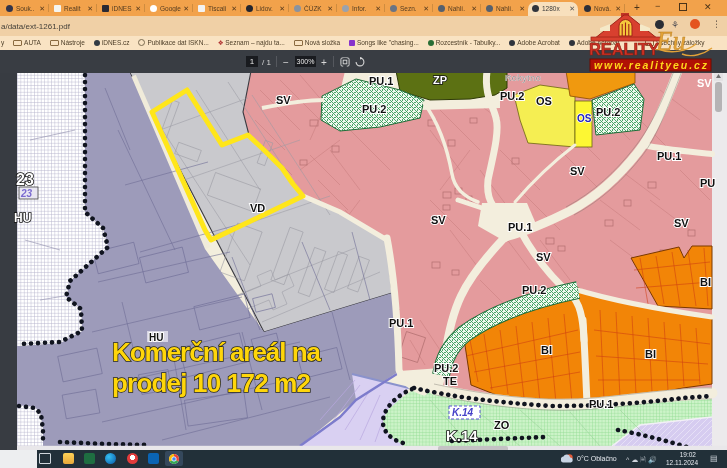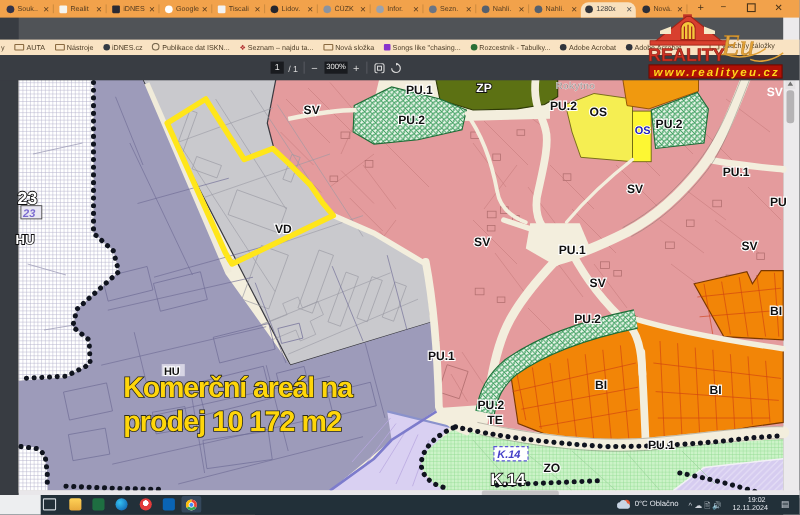--- a/index.html
+++ b/index.html
@@ -322,20 +322,27 @@
       <div class="sep" style="left:336px"></div>
       <div class="sep" style="left:384px"></div>
       <div class="sep" style="left:432px"></div>
       <div class="sep" style="left:480px"></div>
       <div class="sep" style="left:624px"></div>
   <div class="abs" style="left:634px;top:2px;font-size:10px;color:#4a3318">+</div>
   <div class="abs" style="left:655px;top:1px;font-size:9px;color:#4a3318">−</div>
   <div class="abs" style="left:679px;top:2.5px;width:6px;height:6px;border:1px solid #4a3318"></div>
   <div class="abs" style="left:704px;top:2px;font-size:9px;color:#4a3318">✕</div>
 </div>
+<div class="abs" id="addr">
+  <div class="abs" style="left:1px;top:6px;font-size:8px;color:#45413a">a/data/ext-1261.pdf</div>
+  <div class="abs" style="left:655px;top:4px;width:9px;height:9px;border-radius:50%;background:#2a2d35"></div>
+  <div class="abs" style="left:671px;top:4px;font-size:9px;color:#4a4a52">⚘</div>
+  <div class="abs" style="left:690px;top:3px;width:10px;height:10px;border-radius:50%;background:#e4541f"></div>
+  <div class="abs" style="left:712px;top:3px;font-size:9px;color:#4a4038">⋮</div>
+</div>
 <div class="abs" id="bmarks">
   <style>.fold{display:inline-block;width:7px;height:4px;border:1px solid #8a6a40;border-radius:1px;margin:0 2px -1px 0;}
   .bdot{display:inline-block;width:6px;height:6px;border-radius:50%;margin:0 2px -1px 0;}
   .bsq{display:inline-block;width:6px;height:6px;border-radius:1px;margin:0 2px -1px 0;}
   .bi{margin-right:7px;white-space:nowrap;}</style>
   <div class="abs" style="left:1px;top:3px;font-size:6.5px;color:#4c3d27;white-space:nowrap;width:640px;overflow:hidden">
   <span class="bi">y</span>
   <span class="bi"><span class="fold"></span>AUTA</span>
   <span class="bi"><span class="fold"></span>Nástroje</span>
   <span class="bi"><span class="bdot" style="background:#333b44"></span>iDNES.cz</span>

